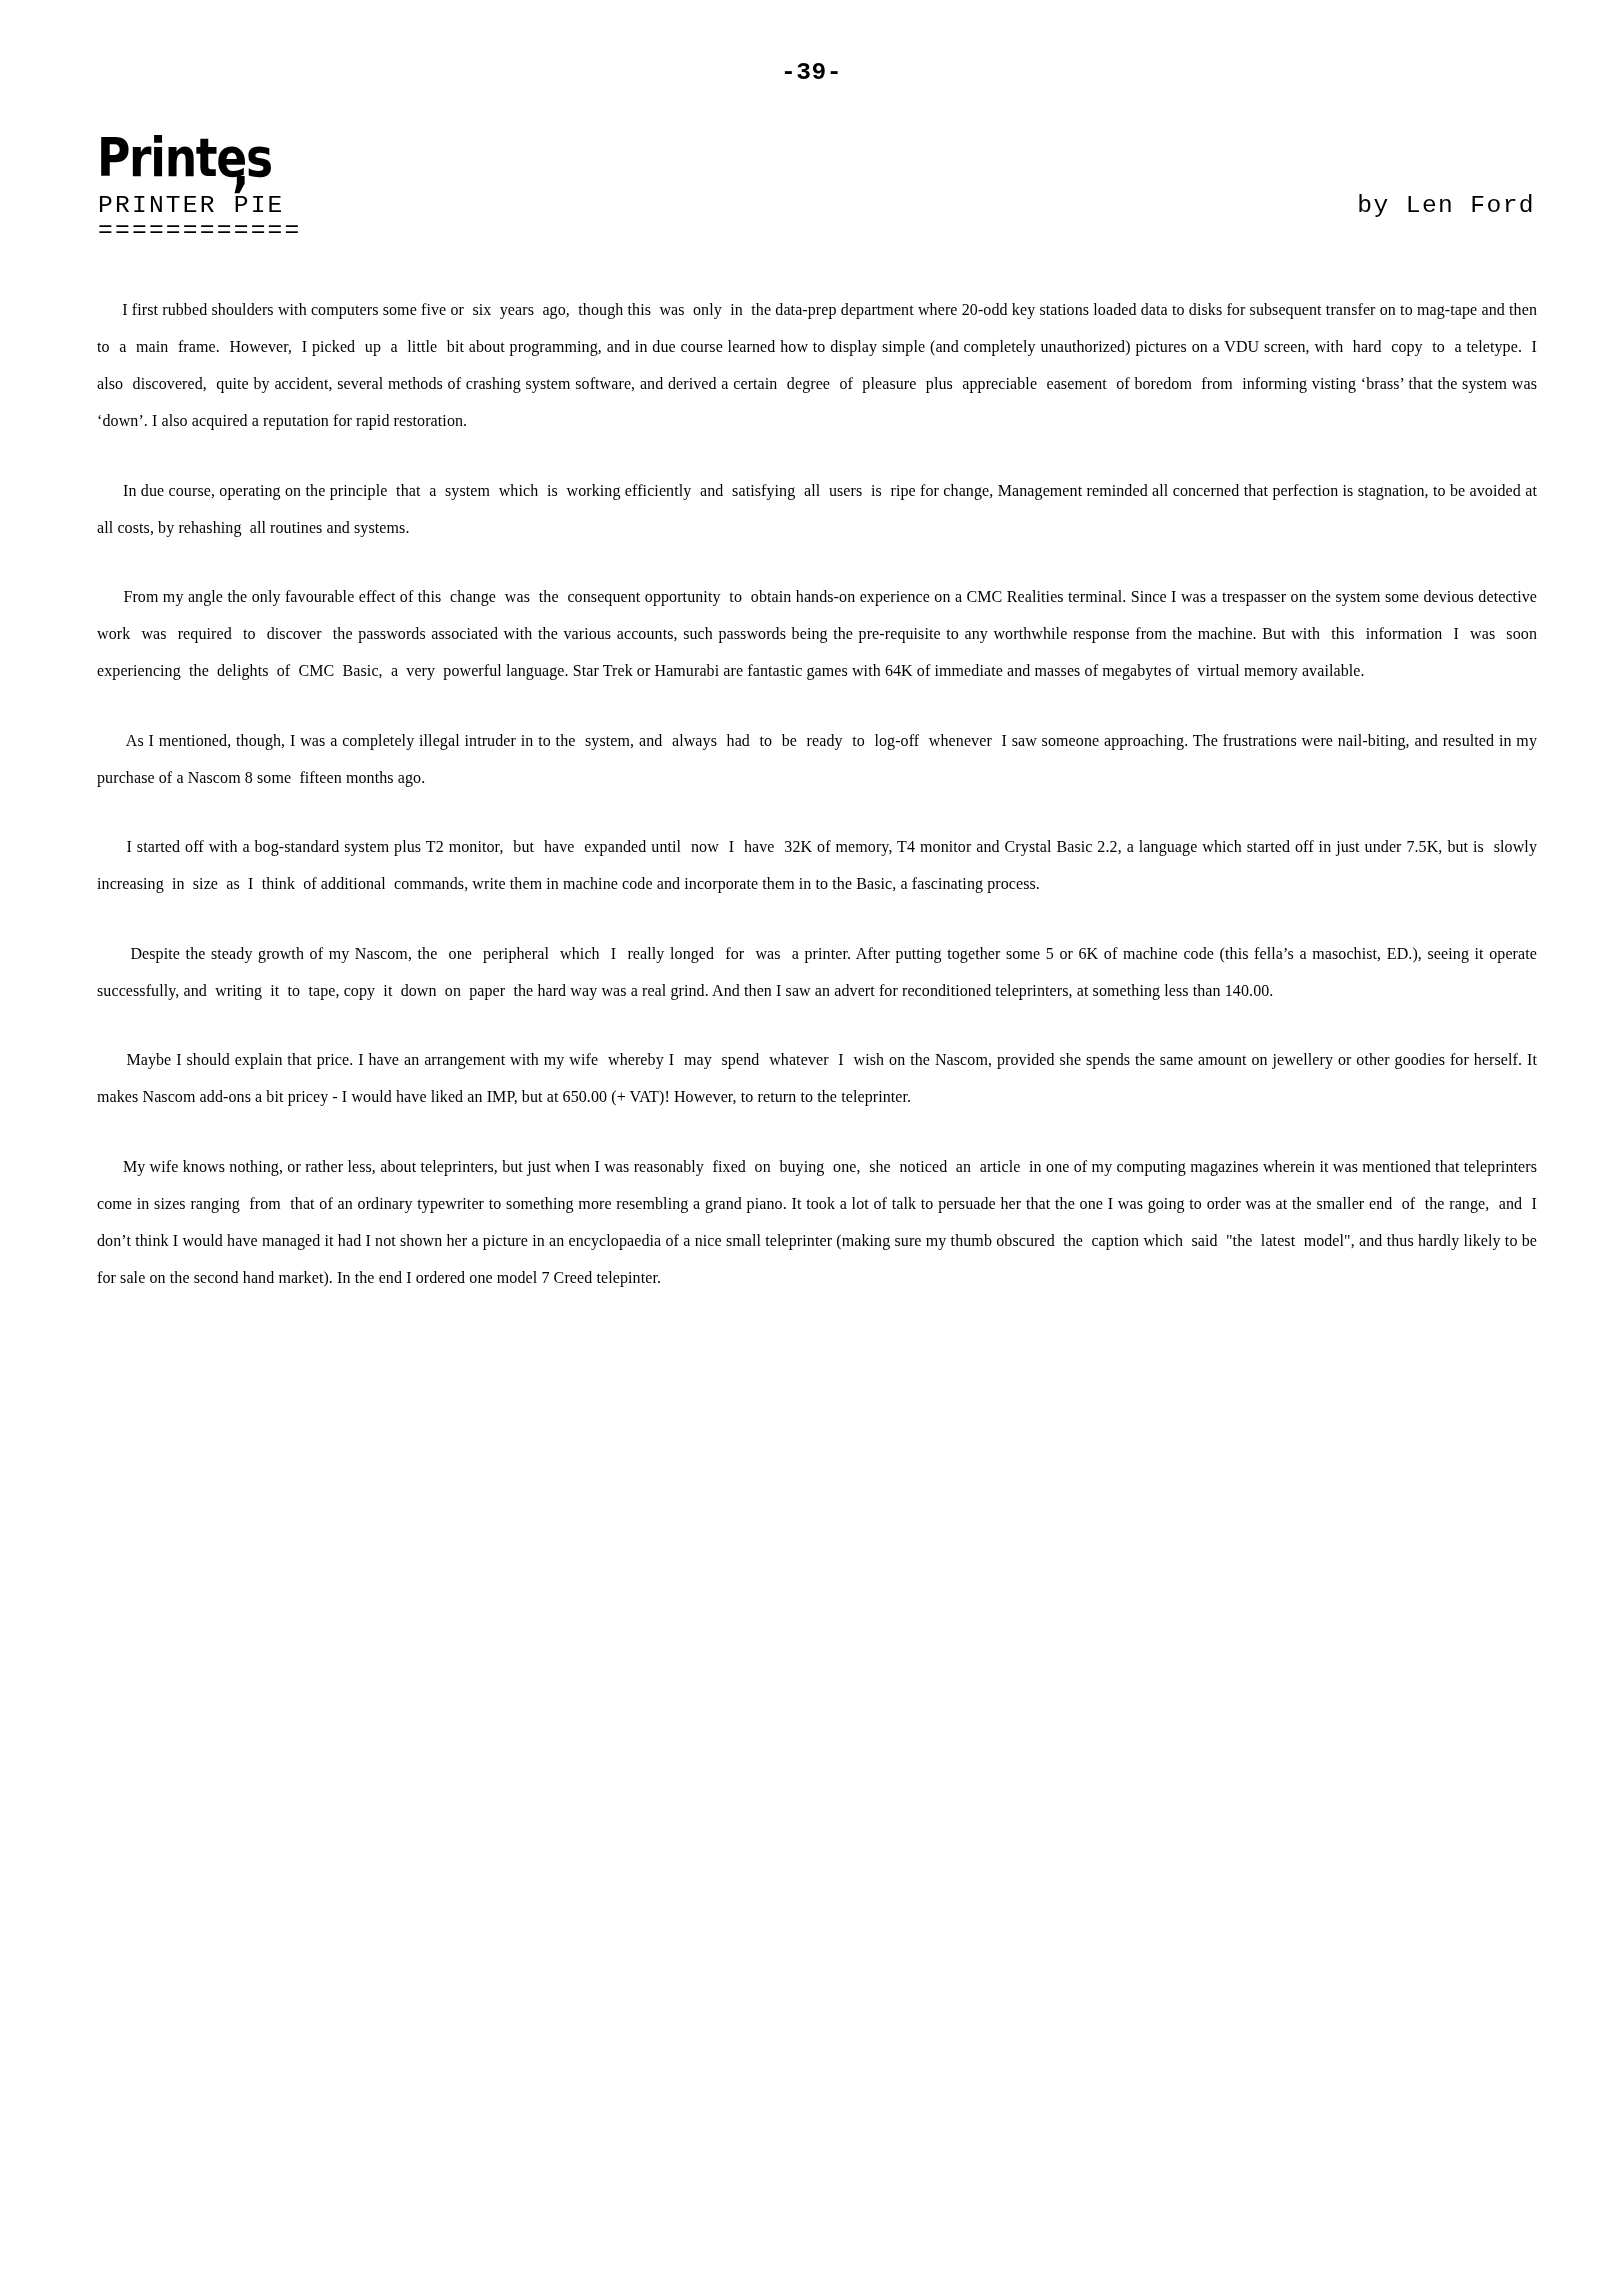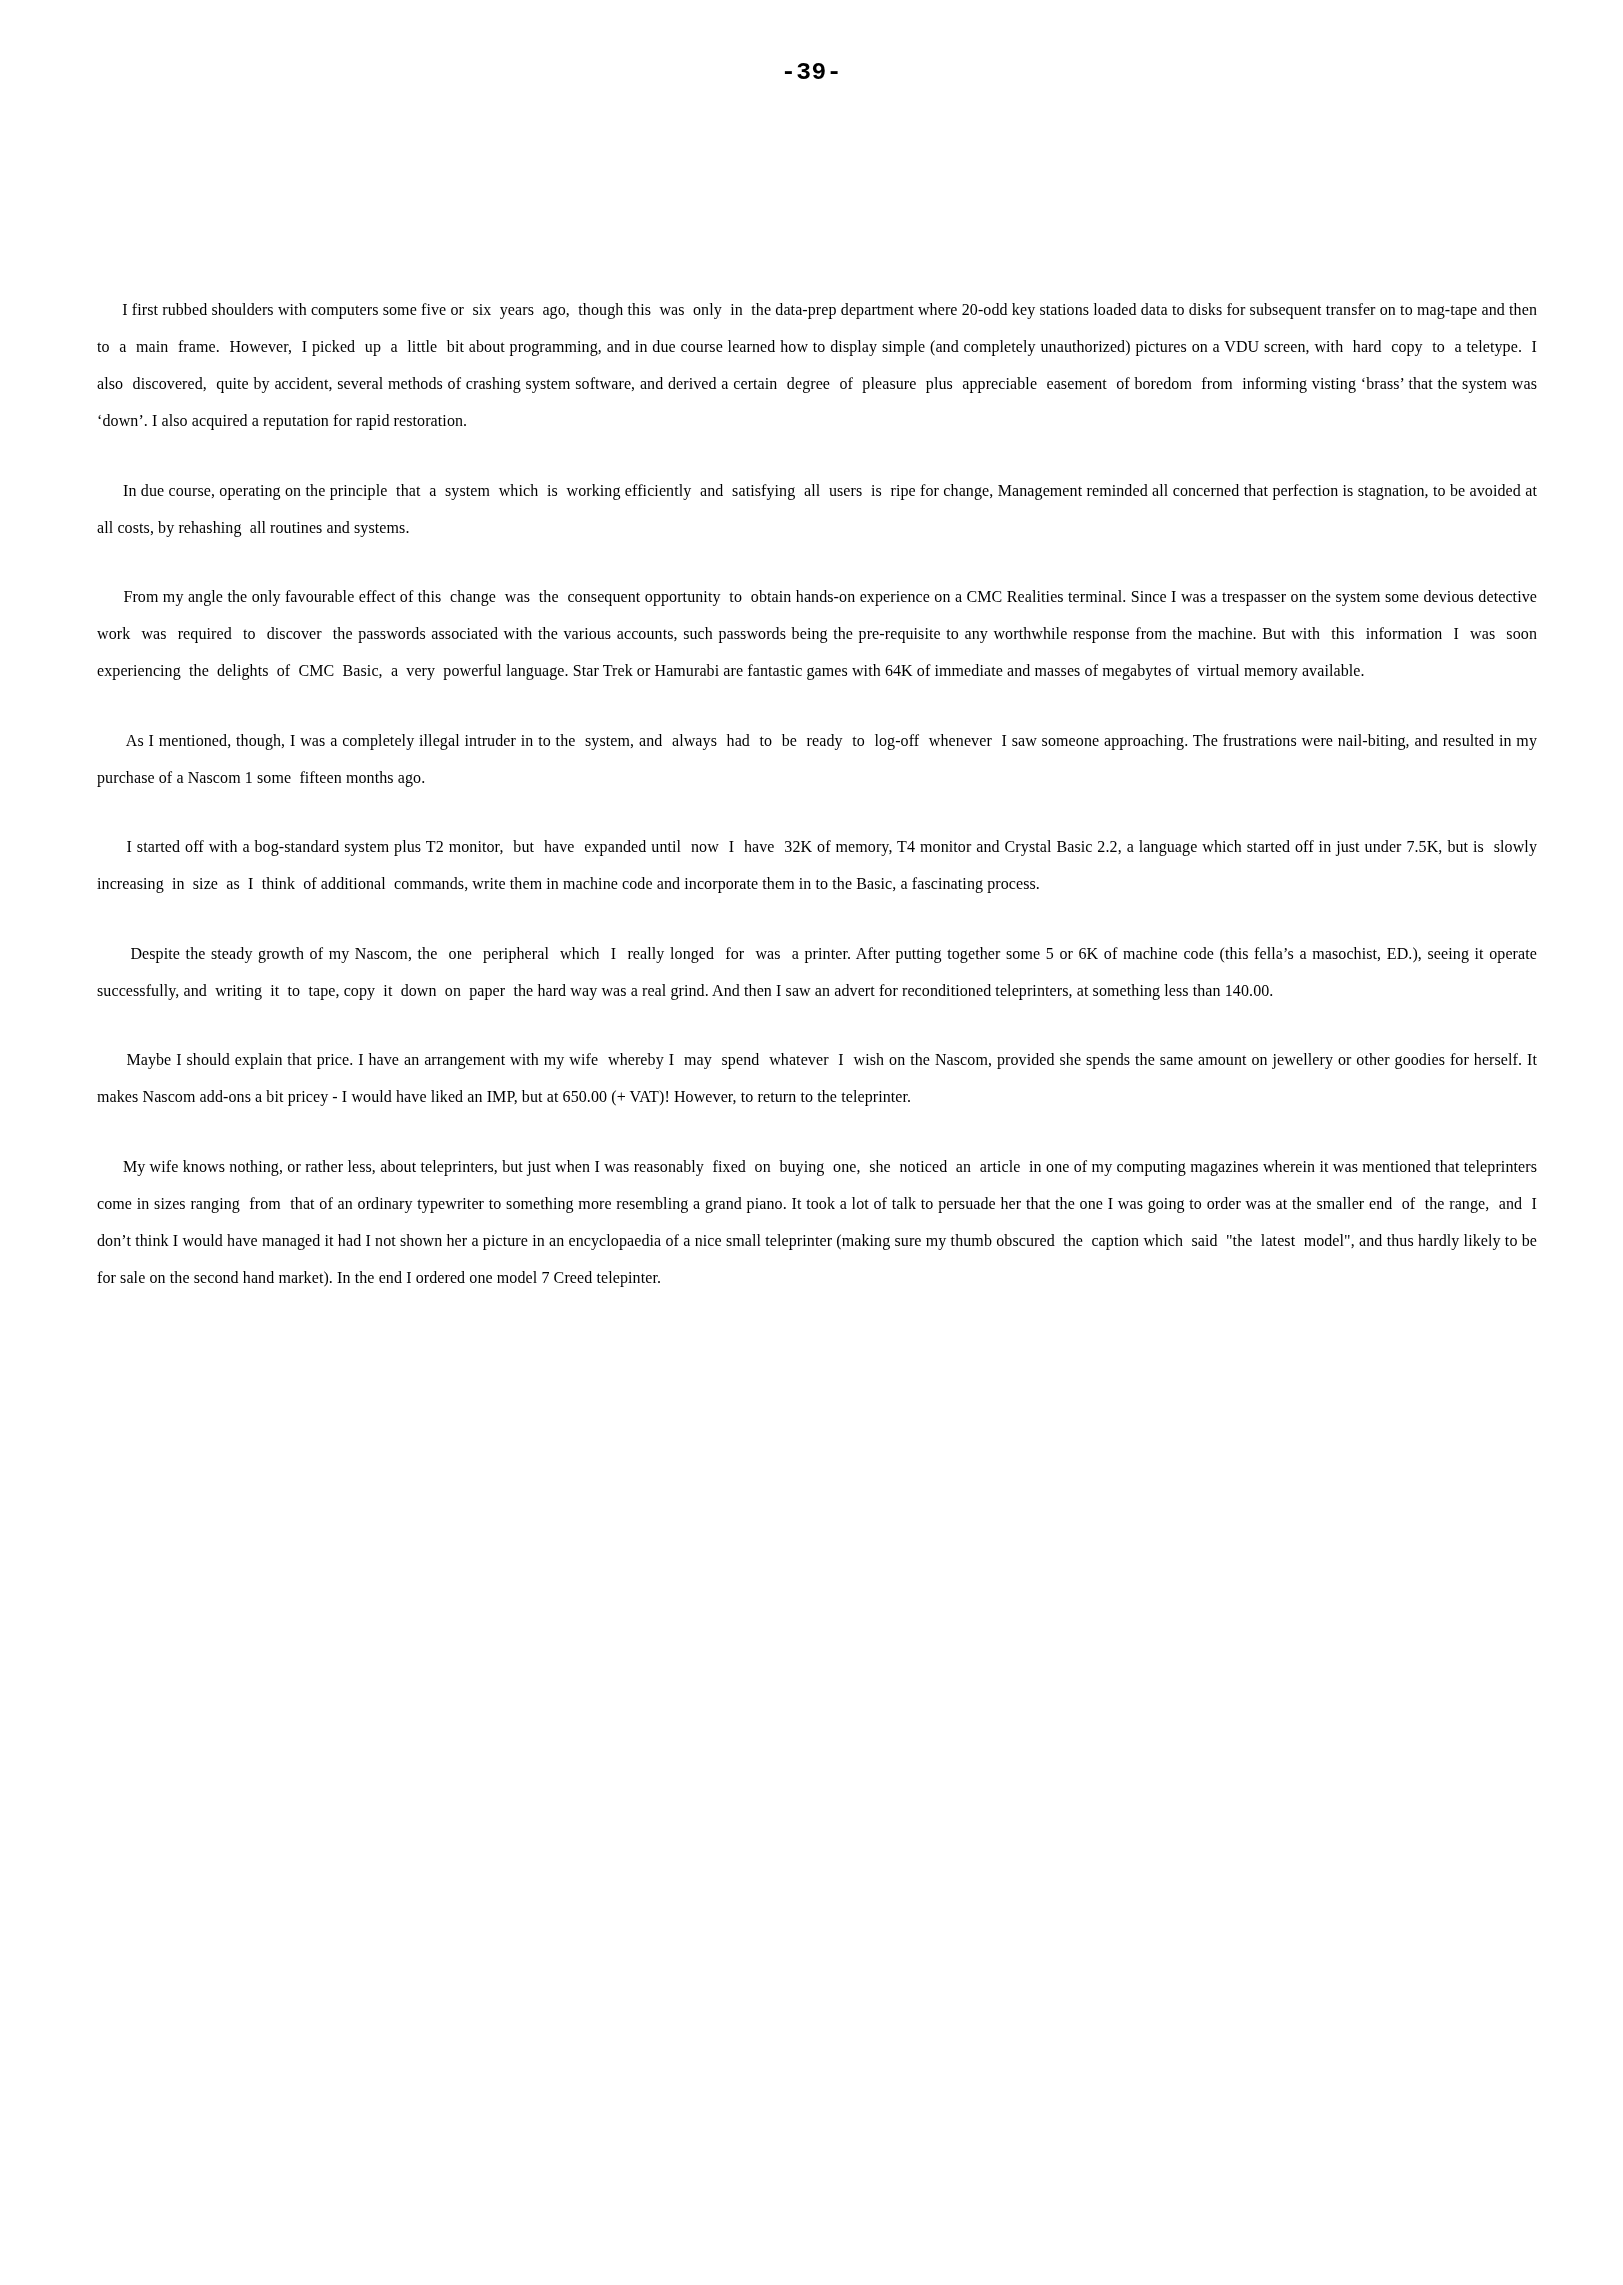--- a/index.html
+++ b/index.html
@@ -113,26 +113,37 @@
   }
   .para:last-child { margin-bottom: 0; }
 </style>
 </head>
 <body>
 
 <div id="page">
 
   <div class="page-number">-39-</div>
 
+  <div class="masthead">
+
+    <div class="logo"><span>Printe</span><span class="tick"></span><span>s</span></div>
+
+    <div class="section-title">PRINTER PIE</div>
+
+    <div class="rule">============</div>
+
+    <div class="byline">by Len Ford</div>
+
+  </div>
 
   <div class="article" id="article-body">
       <p class="para">      I first rubbed shoulders with computers some five or  six  years  ago,  though this  was  only  in  the data-prep department where 20-odd key stations loaded data to disks for subsequent transfer on to mag-tape and then to  a  main  frame.  However,  I picked  up  a  little  bit about programming, and in due course learned how to display simple (and completely unauthorized) pictures on a VDU screen, with  hard  copy  to  a teletype.  I  also  discovered,  quite by accident, several methods of crashing system software, and derived a certain  degree  of  pleasure  plus  appreciable  easement  of boredom  from  informing visting ‘brass’ that the system was ‘down’. I also acquired a reputation for rapid restoration.</p>
       <p class="para">      In due course, operating on the principle  that  a  system  which  is  working efficiently  and  satisfying  all  users  is  ripe for change, Management reminded all concerned that perfection is stagnation, to be avoided at all costs, by rehashing  all routines and systems.</p>
       <p class="para">      From my angle the only favourable effect of this  change  was  the  consequent opportunity  to  obtain hands-on experience on a CMC Realities terminal. Since I was a trespasser on the system some devious detective work  was  required  to  discover  the passwords associated with the various accounts, such passwords being the pre-requisite to any worthwhile response from the machine. But with  this  information  I  was  soon experiencing  the  delights  of  CMC  Basic,  a  very  powerful language. Star Trek or Hamurabi are fantastic games with 64K of immediate and masses of megabytes of  virtual memory available.</p>
-      <p class="para">      As I mentioned, though, I was a completely illegal intruder in to the  system, and  always  had  to  be  ready  to  log-off  whenever  I saw someone approaching. The frustrations were nail-biting, and resulted in my purchase of a Nascom 1 some  fifteen months ago.</p>
+      <p class="para">      As I mentioned, though, I was a completely illegal intruder in to the  system, and  always  had  to  be  ready  to  log-off  whenever  I saw someone approaching. The frustrations were nail-biting, and resulted in my purchase of a Nascom 8 some  fifteen months ago.</p>
       <p class="para">      I started off with a bog-standard system plus T2 monitor,  but  have  expanded until  now  I  have  32K of memory, T4 monitor and Crystal Basic 2.2, a language which started off in just under 7.5K, but is  slowly  increasing  in  size  as  I  think  of additional  commands, write them in machine code and incorporate them in to the Basic, a fascinating process.</p>
       <p class="para">      Despite the steady growth of my Nascom, the  one  peripheral  which  I  really longed  for  was  a printer. After putting together some 5 or 6K of machine code (this fella’s a masochist, ED.), seeing it operate successfully, and  writing  it  to  tape, copy  it  down  on  paper  the hard way was a real grind. And then I saw an advert for reconditioned teleprinters, at something less than 140.00.</p>
       <p class="para">      Maybe I should explain that price. I have an arrangement with my wife  whereby I  may  spend  whatever  I  wish on the Nascom, provided she spends the same amount on jewellery or other goodies for herself. It makes Nascom add-ons a bit pricey - I would have liked an IMP, but at 650.00 (+ VAT)! However, to return to the teleprinter.</p>
       <p class="para">      My wife knows nothing, or rather less, about teleprinters, but just when I was reasonably  fixed  on  buying  one,  she  noticed  an  article  in one of my computing magazines wherein it was mentioned that teleprinters come in sizes ranging  from  that of an ordinary typewriter to something more resembling a grand piano. It took a lot of talk to persuade her that the one I was going to order was at the smaller end  of  the range,  and  I don’t think I would have managed it had I not shown her a picture in an encyclopaedia of a nice small teleprinter (making sure my thumb obscured  the  caption which  said  "the  latest  model", and thus hardly likely to be for sale on the second hand market). In the end I ordered one model 7 Creed telepinter.</p>
     </div>
 
 </div>
 
 
 </body></html>

